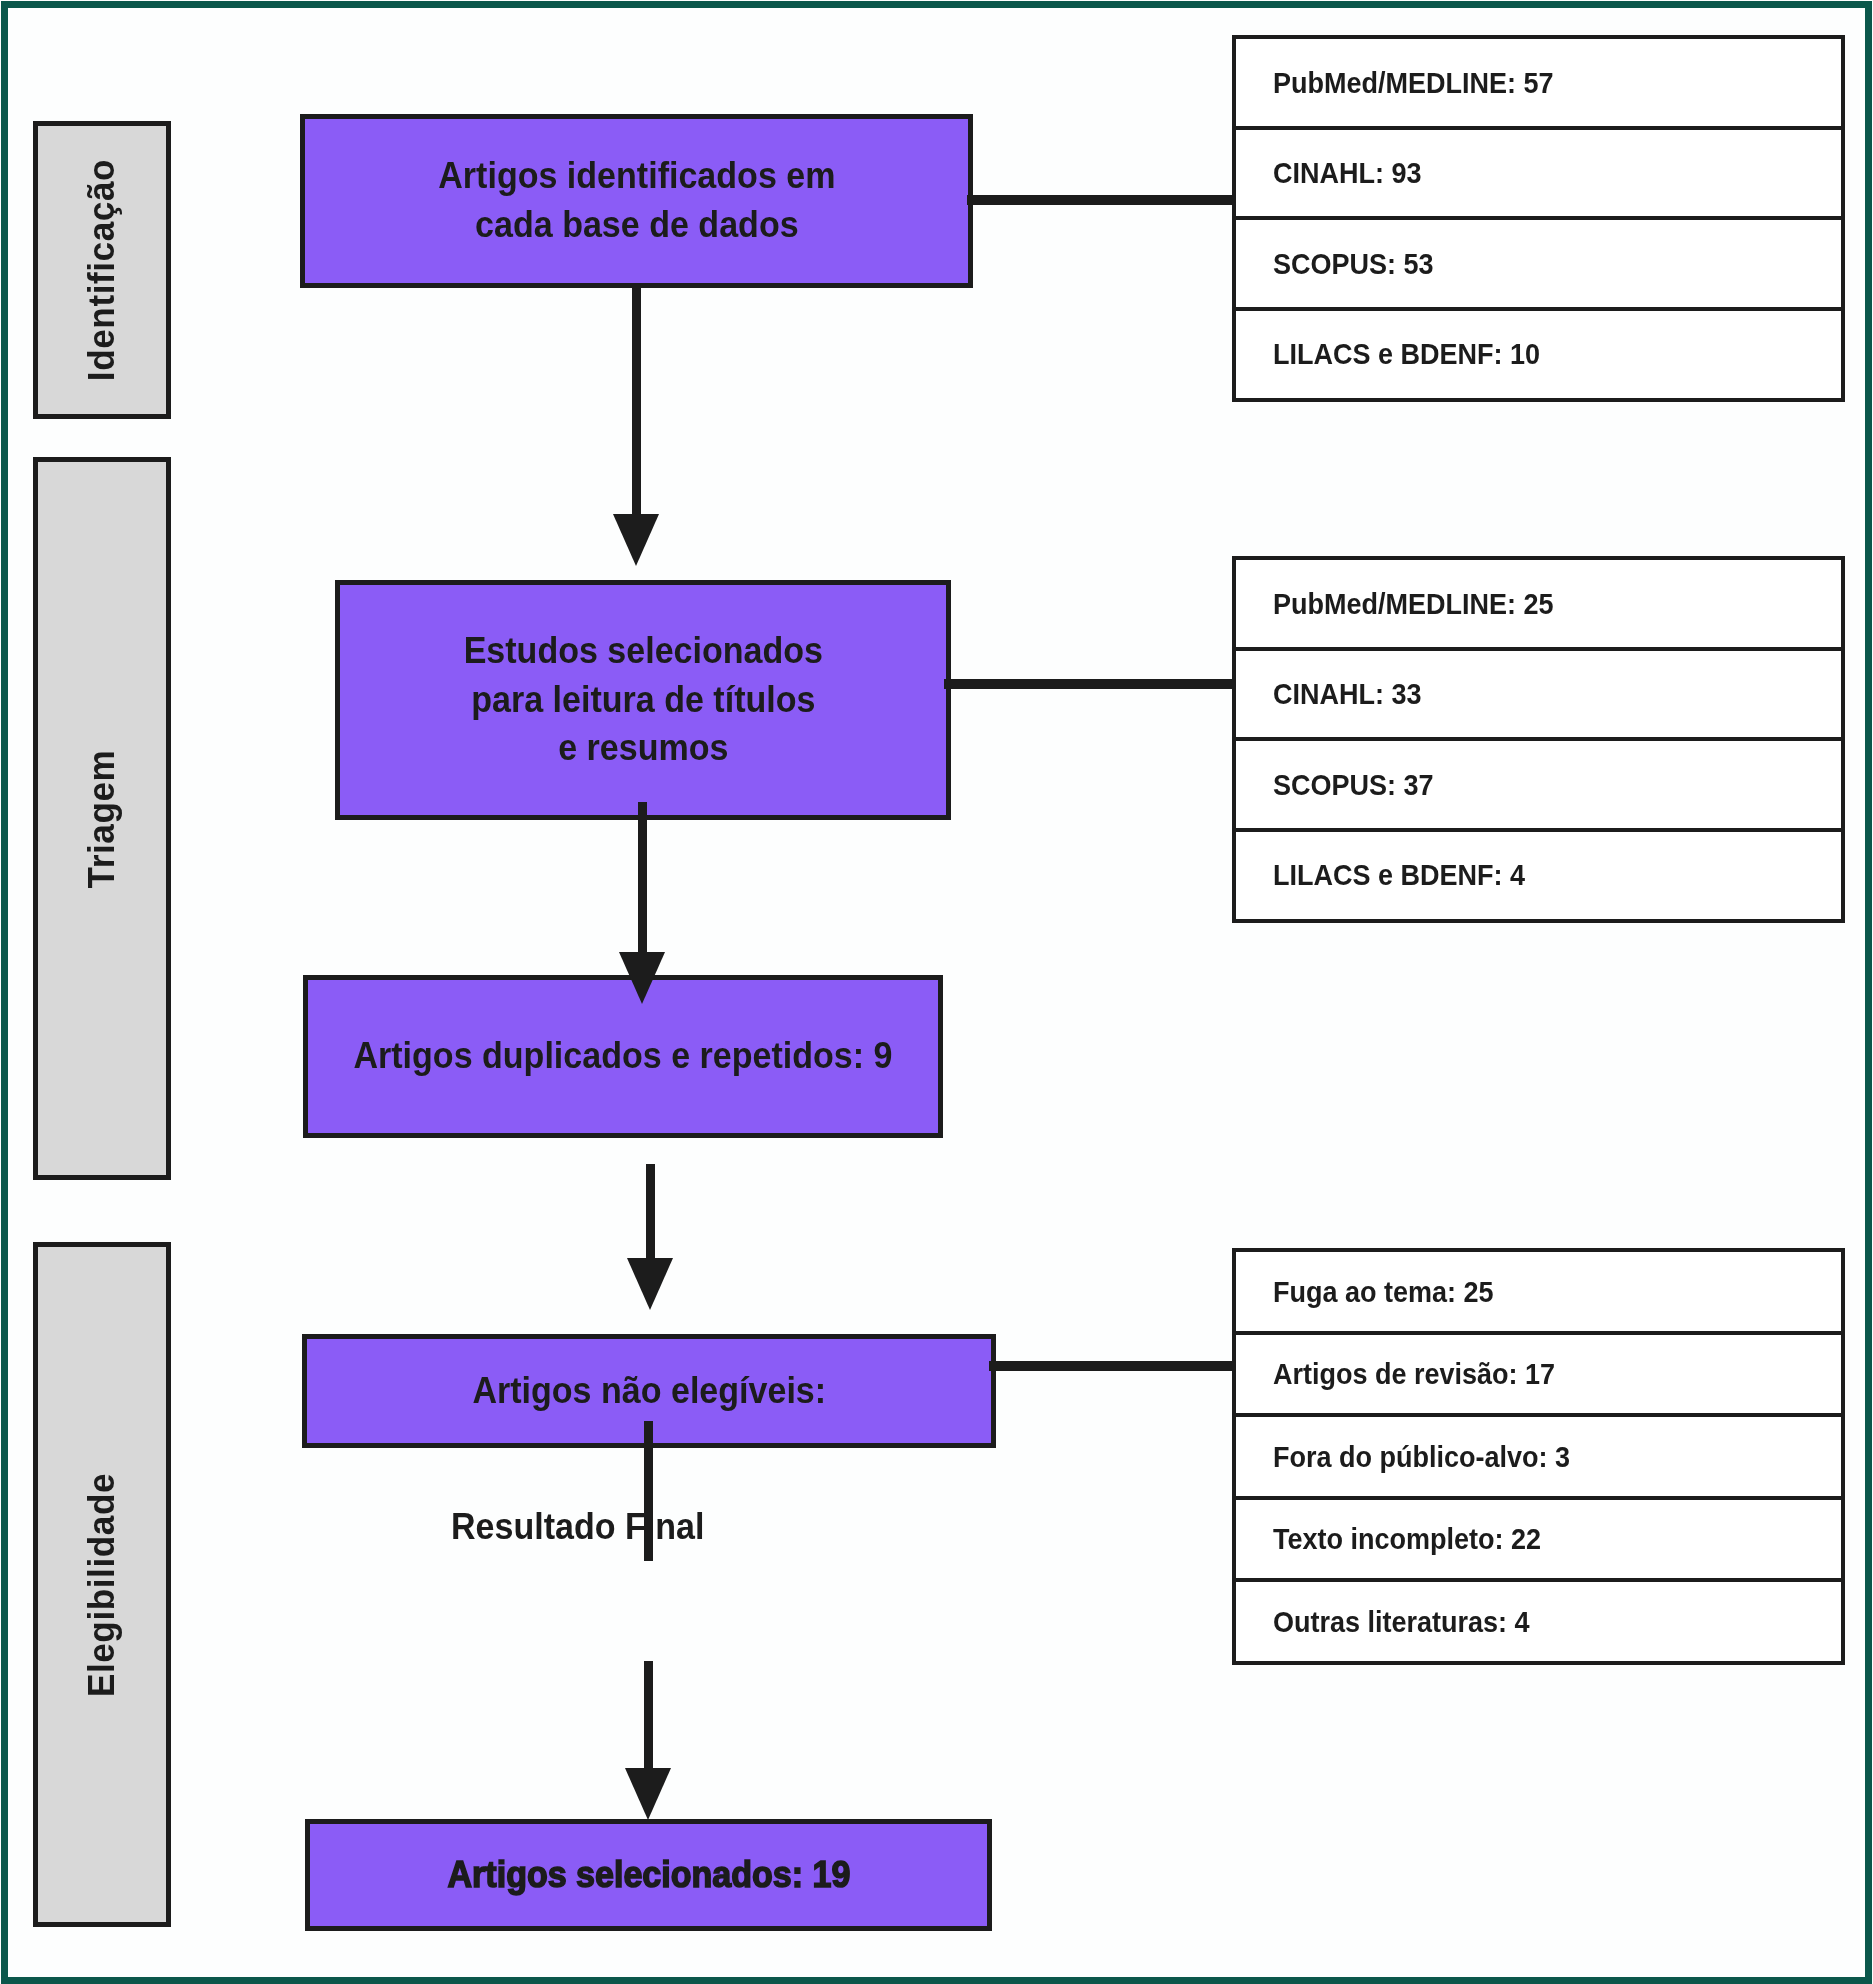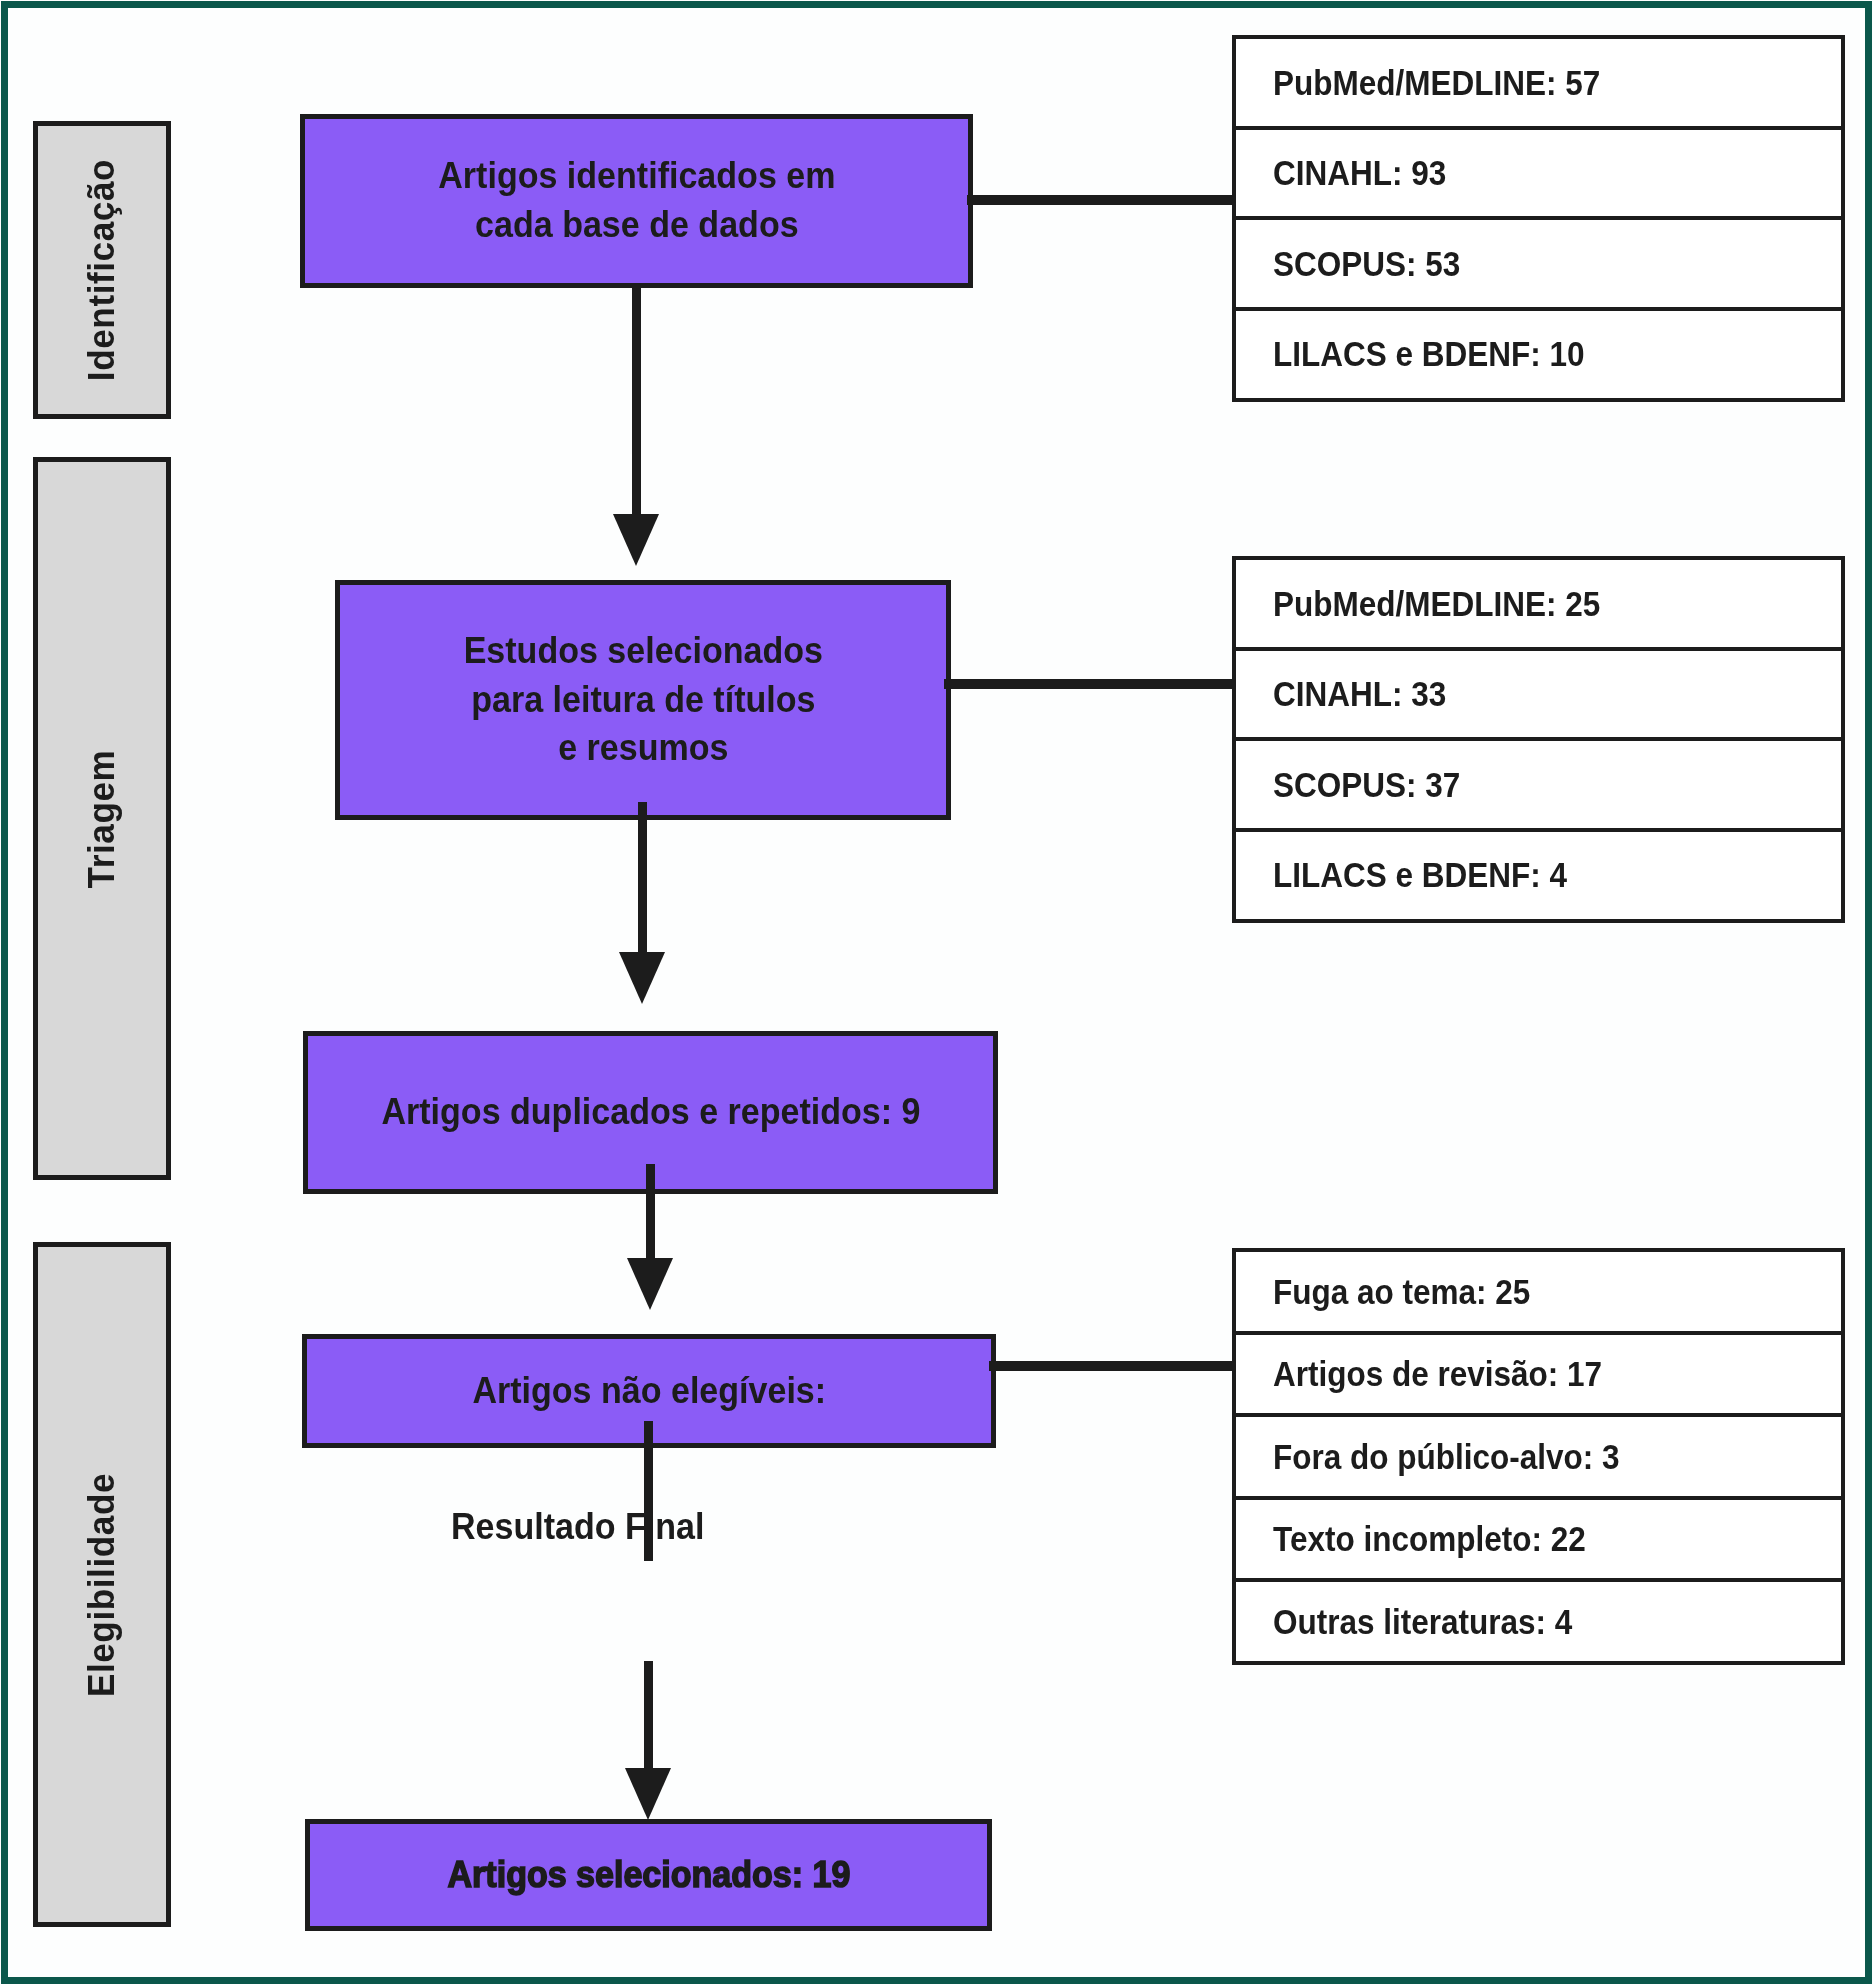--- a/index.html
+++ b/index.html
@@ -28,41 +28,41 @@
 
   
   .fbox {
     position:absolute; background:#8b5cf6; border:5px solid #1c1c1c;
     box-sizing:border-box; display:flex; align-items:center; justify-content:center;
     text-align:center; font-weight:bold; font-size:37px; line-height:1.32;
   }
   .fbox .cond { display:inline-block; transform:scaleX(0.92); white-space:pre-line; }
   #box-identified  { left:300px;  top:114px;  width:673px; height:174px; }
   #box-selected    { left:335px;  top:580px;  width:616px;  height:240px; }
-  #box-duplicates  { left:303px;  top:1031px; width:695px; height:163px; }
+  #box-duplicates  { left:303px;  top:975px; width:640px; height:163px; }
   #box-noteligible { left:302px;  top:1310px; width:694px; height:114px;margin-top:24px; }
   #box-final       { left:305px;  top:1819px; width:687px; height:112px; }
   #box-final .cond { -webkit-text-stroke:1.6px #1c1c1c; }
 
   #resultado-final {
     position:absolute; left:440px; top:1506px; width:417px; 
     font-weight:bold; font-size:37px;
   }
   #resultado-final .cond { display:inline-block; transform:scaleX(0.92); white-space:nowrap; }
 
   
   .group { position:absolute; left:1232px; width:613px; }
   #group-identified { top:35px; }
   #group-screened   { top:556px; }
   #group-exclusions { top:1248px; }
   .grow {
     box-sizing:border-box; height:95px; margin-top:-4.4px;
     background:#ffffff; border:4.4px solid #1c1c1c;
     display:flex; align-items:center; padding-left:37px;
-    font-size:35px; font-weight:bold;
+    font-size:30px; font-weight:bold;
   }
   .group .grow:first-child { margin-top:0; }
   #group-exclusions .grow { height:87px; }
   .grow span { display:inline-block; transform:scaleX(0.9); transform-origin:left center; white-space:nowrap; }
 
   
   .vline { position:absolute; width:8.8px; background:#1c1c1c; }
   .hline { position:absolute; height:10px; background:#1c1c1c; }
   .ahead {
     position:absolute; width:0; height:0;

